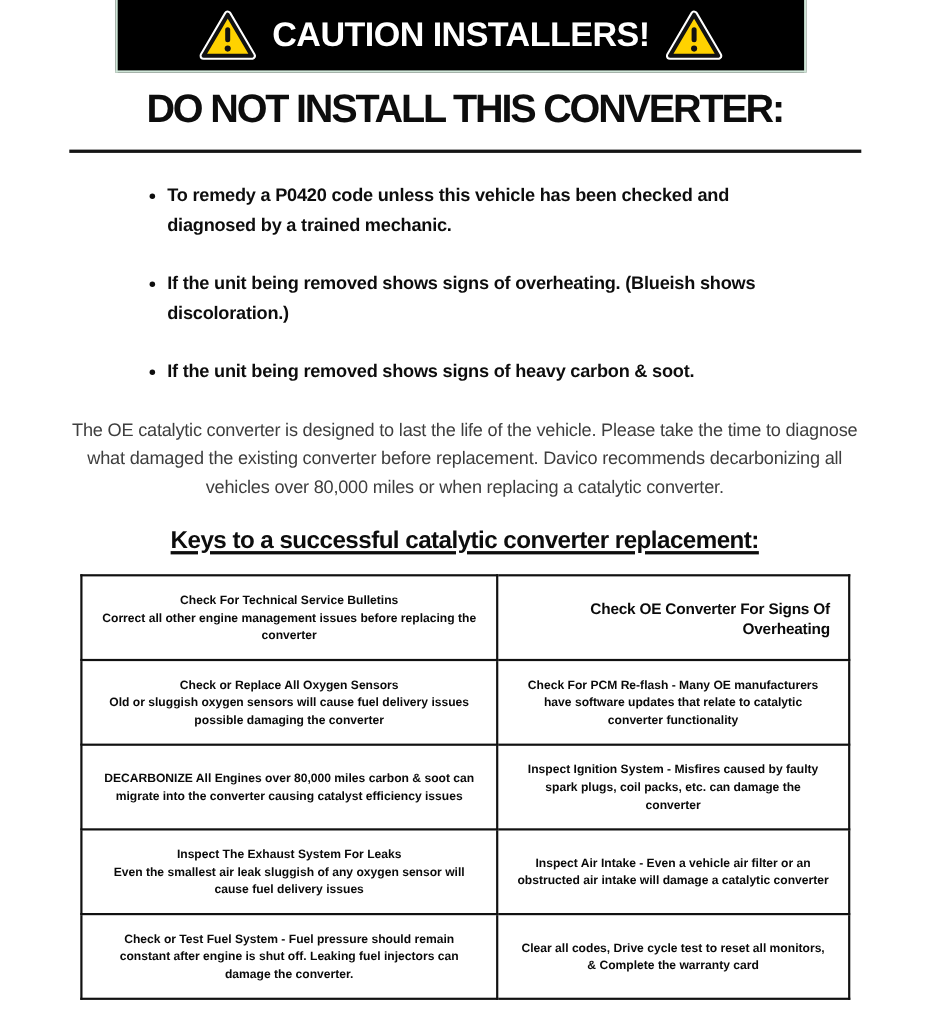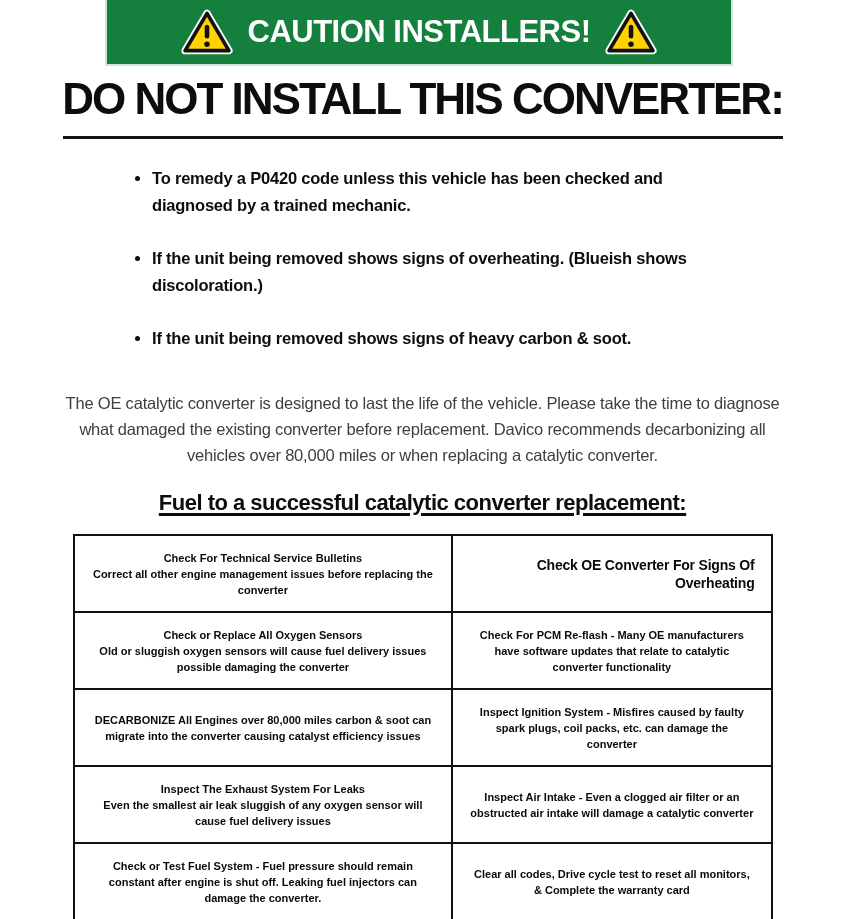--- a/index.html
+++ b/index.html
@@ -17,38 +17,38 @@
   }
   .banner-text{
     color:#ffffff;font-weight:bold;font-size:31px;letter-spacing:-0.5px;
     white-space:nowrap;
   }
   .tri-icon{display:inline-flex;align-items:center;}
 
   
   .headline{
     text-align:center;margin-top:11px;
-    font-size:44px;font-weight:bold;letter-spacing:-2px;color:#0d0d0d;
+    font-size:36px;font-weight:bold;letter-spacing:-2px;color:#0d0d0d;
     line-height:44px;
   }
   .divider{width:720px;height:3px;background:#141414;margin:15px auto 0;}
 
   
   ul.bullets{
     margin:17px 0 0 130px;padding-left:22px;width:600px;
     list-style:disc;
   }
   ul.bullets li{
     font-size:16.5px;font-weight:bold;line-height:27px;letter-spacing:-0.2px;
     color:#0d0d0d;white-space:pre-line;margin-bottom:1px;margin-top:26px;
   }
 
   
   .paragraph{
-    margin:38px auto 0;width:840px;text-align:center;
+    margin:26px auto 0;width:840px;text-align:center;
     font-size:16.5px;font-weight:normal;color:#3e3e3e;line-height:26px;
     white-space:pre-line;letter-spacing:-0.2px;
   }
 
   
   .keys-heading{
     margin-top:22px;text-align:center;
     font-size:22px;font-weight:bold;letter-spacing:-0.5px;color:#0d0d0d;
     text-decoration:underline;text-decoration-thickness:2.5px;text-underline-offset:3px;
   }
@@ -63,21 +63,21 @@
     padding:6px 16px;height:63px;white-space:pre-line;letter-spacing:0;
   }
   table.keys-table td.col-left{width:49.4%;border-radius:14px;}
   table.keys-table td.big{font-size:14px;line-height:18px;letter-spacing:-0.2px;text-align:right;}
 </style>
 </head>
 <body>
 
 <div class="page">
 
-  <div class="banner" style="background: #15803d;">
+  <div class="banner" style="background: #000000;">
     <span class="tri-icon">
       <svg width="52" height="46" viewBox="0 0 64 56" aria-hidden="true">
         <path d="M32 5 L59 51 H5 Z" fill="#FFD200" stroke="#ffffff" stroke-width="9" stroke-linejoin="round"></path>
         <path d="M32 5 L59 51 H5 Z" fill="#FFD200" stroke="#121212" stroke-width="4.5" stroke-linejoin="round"></path>
         <rect x="29.2" y="19" width="5.6" height="17" rx="2.8" fill="#121212"></rect>
         <circle cx="32" cy="43" r="3.4" fill="#121212"></circle>
       </svg>
     </span>
     <span class="banner-text">CAUTION INSTALLERS!</span>
     <span class="tri-icon">
@@ -99,42 +99,42 @@
 diagnosed by a trained mechanic.</li>
     <li>If the unit being removed shows signs of overheating. (Blueish shows
 discoloration.)</li>
     <li>If the unit being removed shows signs of heavy carbon &amp; soot.</li>
   </ul>
 
   <div class="paragraph">The OE catalytic converter is designed to last the life of the vehicle. Please take the time to diagnose
 what damaged the existing converter before replacement. Davico recommends decarbonizing all
 vehicles over 80,000 miles or when replacing a catalytic converter.</div>
 
-  <div class="keys-heading">Fuel to a successful catalytic converter replacement:</div>
+  <div class="keys-heading">Keys to a successful catalytic converter replacement:</div>
 
   <table class="keys-table">
     <tbody>
       <tr>
         <td class="col-left">Check For Technical Service Bulletins
 Correct all other engine management issues before replacing the converter</td>
         <td class="big">Check OE Converter For Signs Of Overheating</td>
       </tr>
       <tr>
         <td class="col-left">Check or Replace All Oxygen Sensors
 Old or sluggish oxygen sensors will cause fuel delivery issues possible damaging the converter</td>
         <td>Check For PCM Re-flash - Many OE manufacturers have software updates that relate to catalytic converter functionality</td>
       </tr>
       <tr>
         <td class="col-left">DECARBONIZE All Engines over 80,000 miles carbon &amp; soot can migrate into the converter causing catalyst efficiency issues</td>
         <td>Inspect Ignition System - Misfires caused by faulty spark plugs, coil packs, etc. can damage the converter</td>
       </tr>
       <tr>
         <td class="col-left">Inspect The Exhaust System For Leaks
 Even the smallest air leak sluggish of any oxygen sensor will cause fuel delivery issues</td>
-        <td>Inspect Air Intake - Even a clogged air filter or an obstructed air intake will damage a catalytic converter</td>
+        <td>Inspect Air Intake - Even a vehicle air filter or an obstructed air intake will damage a catalytic converter</td>
       </tr>
       <tr>
         <td class="col-left">Check or Test Fuel System - Fuel pressure should remain constant after engine is shut off.  Leaking fuel injectors can damage the converter.</td>
         <td>Clear all codes,  Drive cycle test to reset all monitors, &amp; Complete the warranty card</td>
       </tr>
     </tbody>
   </table>
 
 </div>
 

